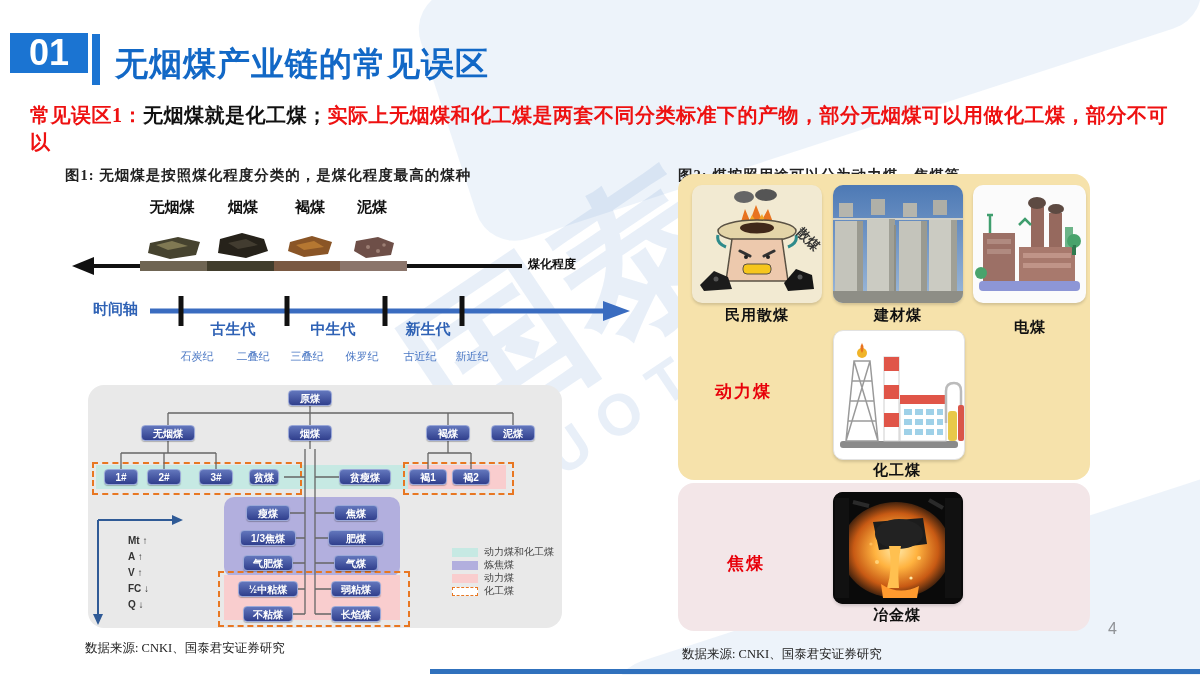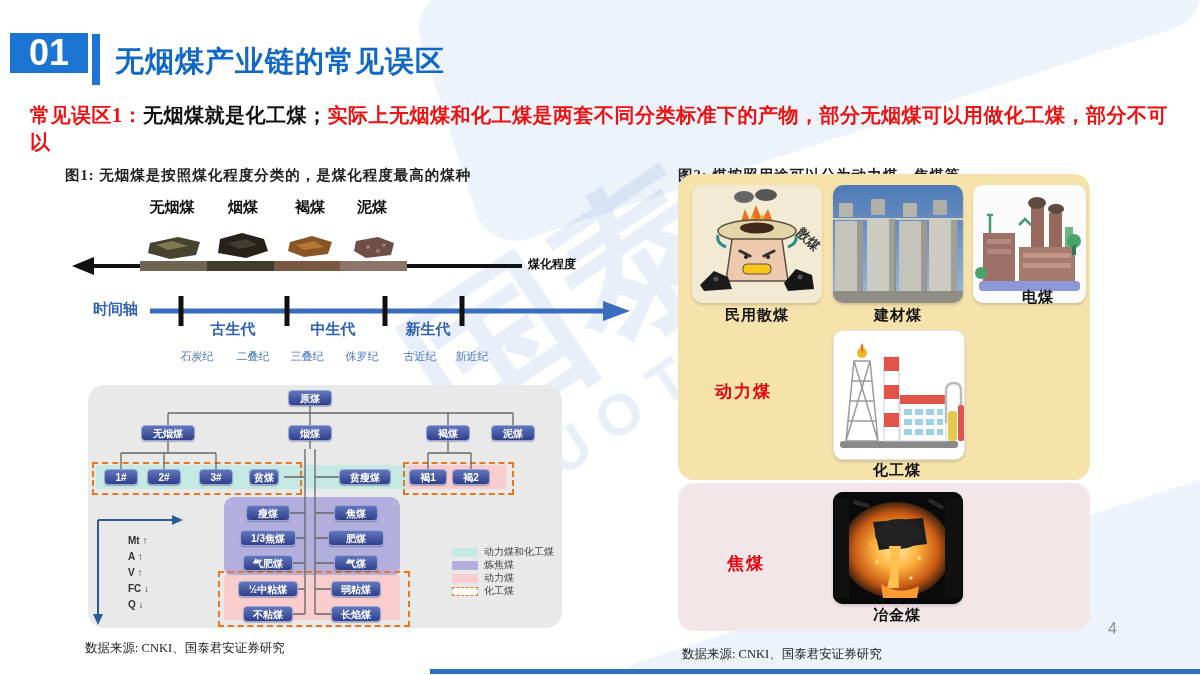--- a/index.html
+++ b/index.html
@@ -7,21 +7,21 @@
        font-family:"Liberation Sans",sans-serif;}
   .abs{position:absolute;}
   
   .bg-band{position:absolute;background:rgba(216,229,244,0.45);transform:rotate(-18deg);border-radius:40px;}
   .wm{position:absolute;color:rgba(95,140,205,0.14);font-weight:bold;transform:rotate(-34deg);
       font-family:"Liberation Sans",sans-serif;pointer-events:none;white-space:nowrap;}
   
   .num-box{left:10px;top:33px;width:78px;height:40px;background:#1b74d2;color:#fff;
            display:flex;align-items:center;justify-content:center;font-size:36px;font-weight:bold;}
   .num-bar{left:92px;top:34px;width:8px;height:51px;background:#1b74d2;}
-  .page-title{left:115px;top:42px;font-size:29px;font-weight:bold;color:#1268c6;letter-spacing:1px;}
+  .page-title{left:115px;top:42px;font-size:33px;font-weight:bold;color:#1268c6;letter-spacing:1px;}
   .callout{left:30px;top:102px;width:1150px;font-size:20px;font-weight:bold;
            font-family:"Liberation Serif",serif;letter-spacing:0.5px;}
   .callout .red{color:#ee1111;}
   .callout .blk{color:#111;}
   
   .fig-caption{font-size:14.5px;font-weight:bold;color:#222;font-family:"Liberation Serif",serif;letter-spacing:1px;margin-top:16px;}
   .source{font-size:12.5px;color:#222;font-family:"Liberation Serif",serif;}
   .pagenum{left:1108px;top:620px;font-size:16px;color:#8f9296;}
   
   .coal-label{position:absolute;top:198px;font-size:15px;font-weight:bold;color:#111;
@@ -267,21 +267,21 @@
     <path d="M46 40 L52 34 L58 40" stroke="#3f9e6e" stroke-width="2.5" fill="none"></path>
     <circle cx="101" cy="56" r="7" fill="#49a36c"></circle>
       <rect x="99" y="60" width="4" height="10" fill="#2f7a4e"></rect>
     <circle cx="8" cy="88" r="6" fill="#49a36c"></circle>
     <rect x="92" y="42" width="8" height="20" fill="#49a36c" opacity="0.8"></rect>
   </svg>
 </div>
 
 <div class="card-label" style="left:757px;top:306px;">民用散煤</div>
 <div class="card-label" style="left:898px;top:306px;">建材煤</div>
-<div class="card-label" style="left:1030px;top:288px;margin-left:8px;">电煤</div>
+<div class="card-label" style="left:1030px;top:318px;">电煤</div>
 
 <div class="group-label" style="left:715px;top:380px;">动力煤</div>
 
 <div class="card" style="left:833px;top:330px;width:130px;height:128px;background:#ffffff;border:1px solid #e2e2e2;">
   <svg width="130" height="128" viewBox="0 0 130 128">
     <rect x="6" y="110" width="118" height="7" rx="3" fill="#8a8a8a"></rect>
     <path d="M20 30 L36 30 L44 110 L12 110 Z M20 30 L44 110 M36 30 L12 110 M16 70 L40 70 M18 50 L38 50 M14 90 L42 90" stroke="#9a9a9a" stroke-width="1.5" fill="none"></path>
     <circle cx="28" cy="22" r="5" fill="#f0b429"></circle>
       <path d="M28 12 Q31 17 28 22 Q25 17 28 12" fill="#e8731f"></path>
     <rect x="50" y="26" width="15" height="84" fill="#ffffff" stroke="#cfcfcf"></rect>

